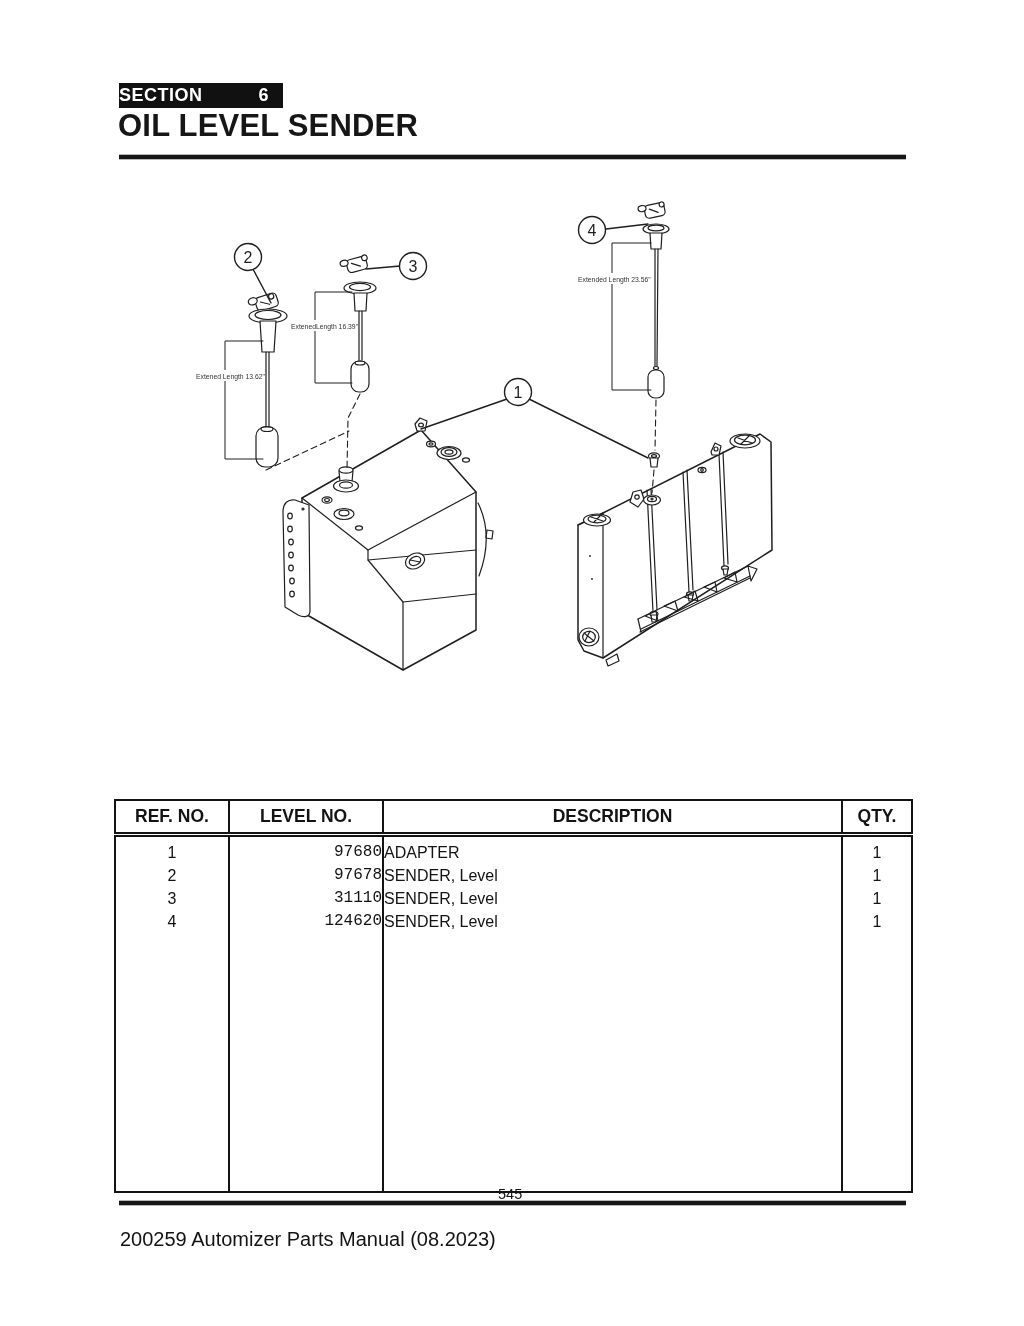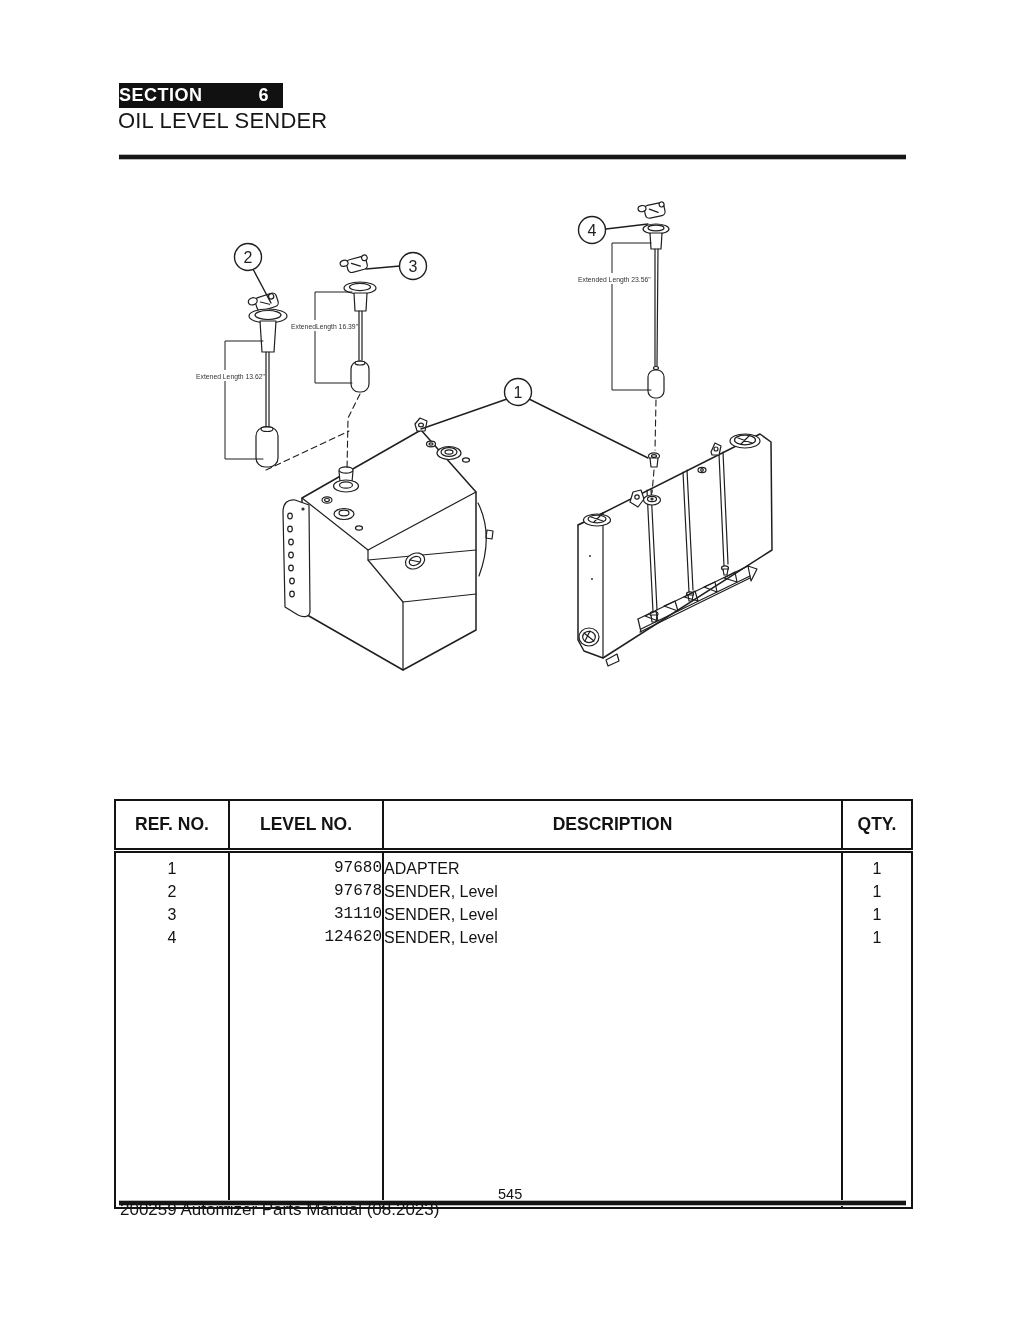--- a/index.html
+++ b/index.html
@@ -9,47 +9,47 @@
     margin:0 auto;
   }
   .section-badge{
     position:absolute;left:119px;top:83px;height:25px;
     background:#111;color:#fff;font-weight:bold;font-size:18px;
     display:flex;align-items:center;padding:0 14px 0 0;letter-spacing:.5px;
   }
   .section-badge .num{margin-left:56px;}
   .page-title{
     position:absolute;left:118px;top:108px;margin:0;
-    font-size:22px;font-weight:normal;letter-spacing:.2px;color:#161616;
+    font-size:31px;font-weight:bold;letter-spacing:.2px;color:#161616;
   }
   .rule{position:absolute;left:119px;width:787px;height:4px;background:#161616;
         box-shadow:0 1px 0 #b8b8b8, 0 -1px 0 #b8b8b8;}
   .rule-top{top:155px;}
   .rule-bottom{top:1201px;}
   svg.diagram{position:absolute;left:0;top:195px;}
   table.parts{
     position:absolute;left:114px;top:799px;width:797px;
     border-collapse:collapse;table-layout:fixed;color:#131313;
     border:2px solid #131313;
   }
   table.parts th{
     border:2px solid #131313;border-bottom:5px double #131313;
-    font-size:17.5px;font-weight:bold;height:31px;padding:8px 4px;text-align:center;
+    font-size:17.5px;font-weight:bold;height:31px;padding:0 4px;text-align:center;
   }
   table.parts td{
     border-left:2px solid #131313;border-right:2px solid #131313;
     font-size:16px;height:23px;padding:0;vertical-align:middle;line-height:23px;
   }
   tbody tr:first-child td{padding-top:4px;}
   td.c-ref{text-align:center;}
   td.c-part{text-align:right;padding-left:16px;font-family:Liberation Mono, monospace;}
   td.c-desc{text-align:left;padding-left:10px;}
   td.c-qty{text-align:center;}
   tr.filler td{height:258px;}
-  .footer-text{position:absolute;left:120px;top:1200px;font-size:17px;color:#131313;}
+  .footer-text{position:absolute;left:120px;top:1228px;font-size:20px;color:#131313;}
   .footer-page{position:absolute;left:498px;top:1186px;font-size:14.5px;color:#131313;}
 </style>
 </head>
 <body>
 
 <div class="page">
 
   <div class="section-badge">
     <span>SECTION</span>
     <span class="num">6</span>

